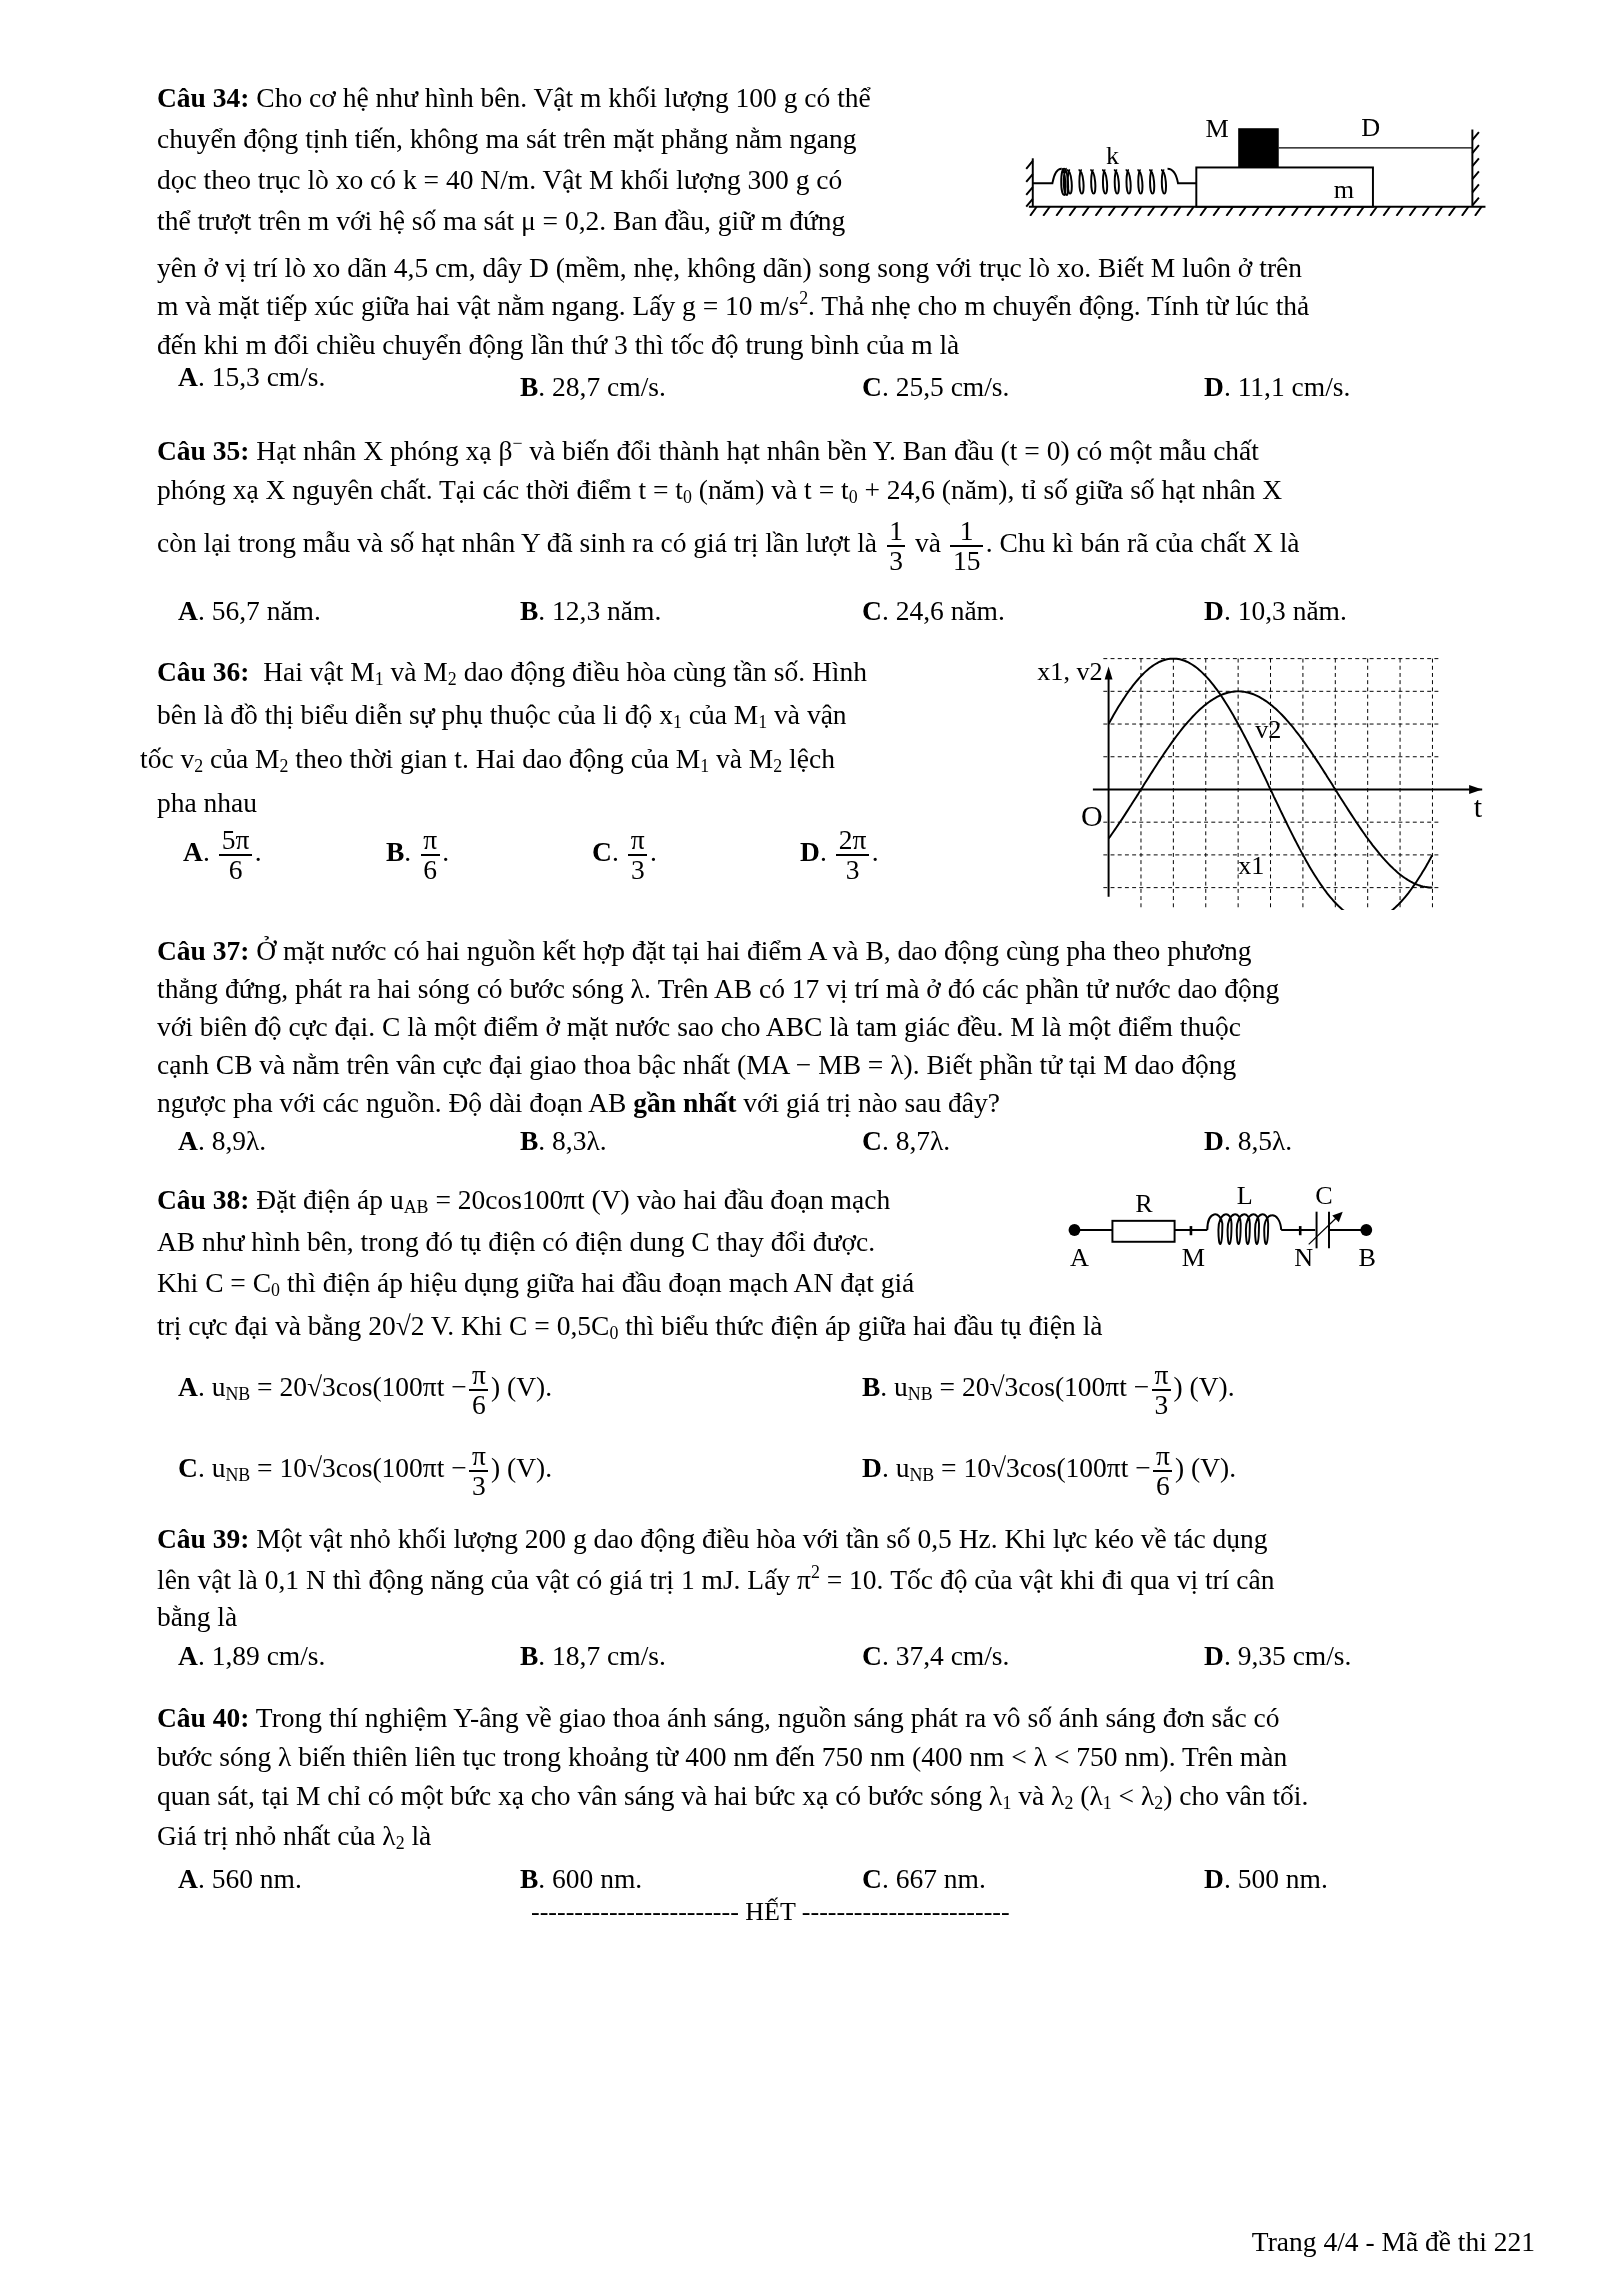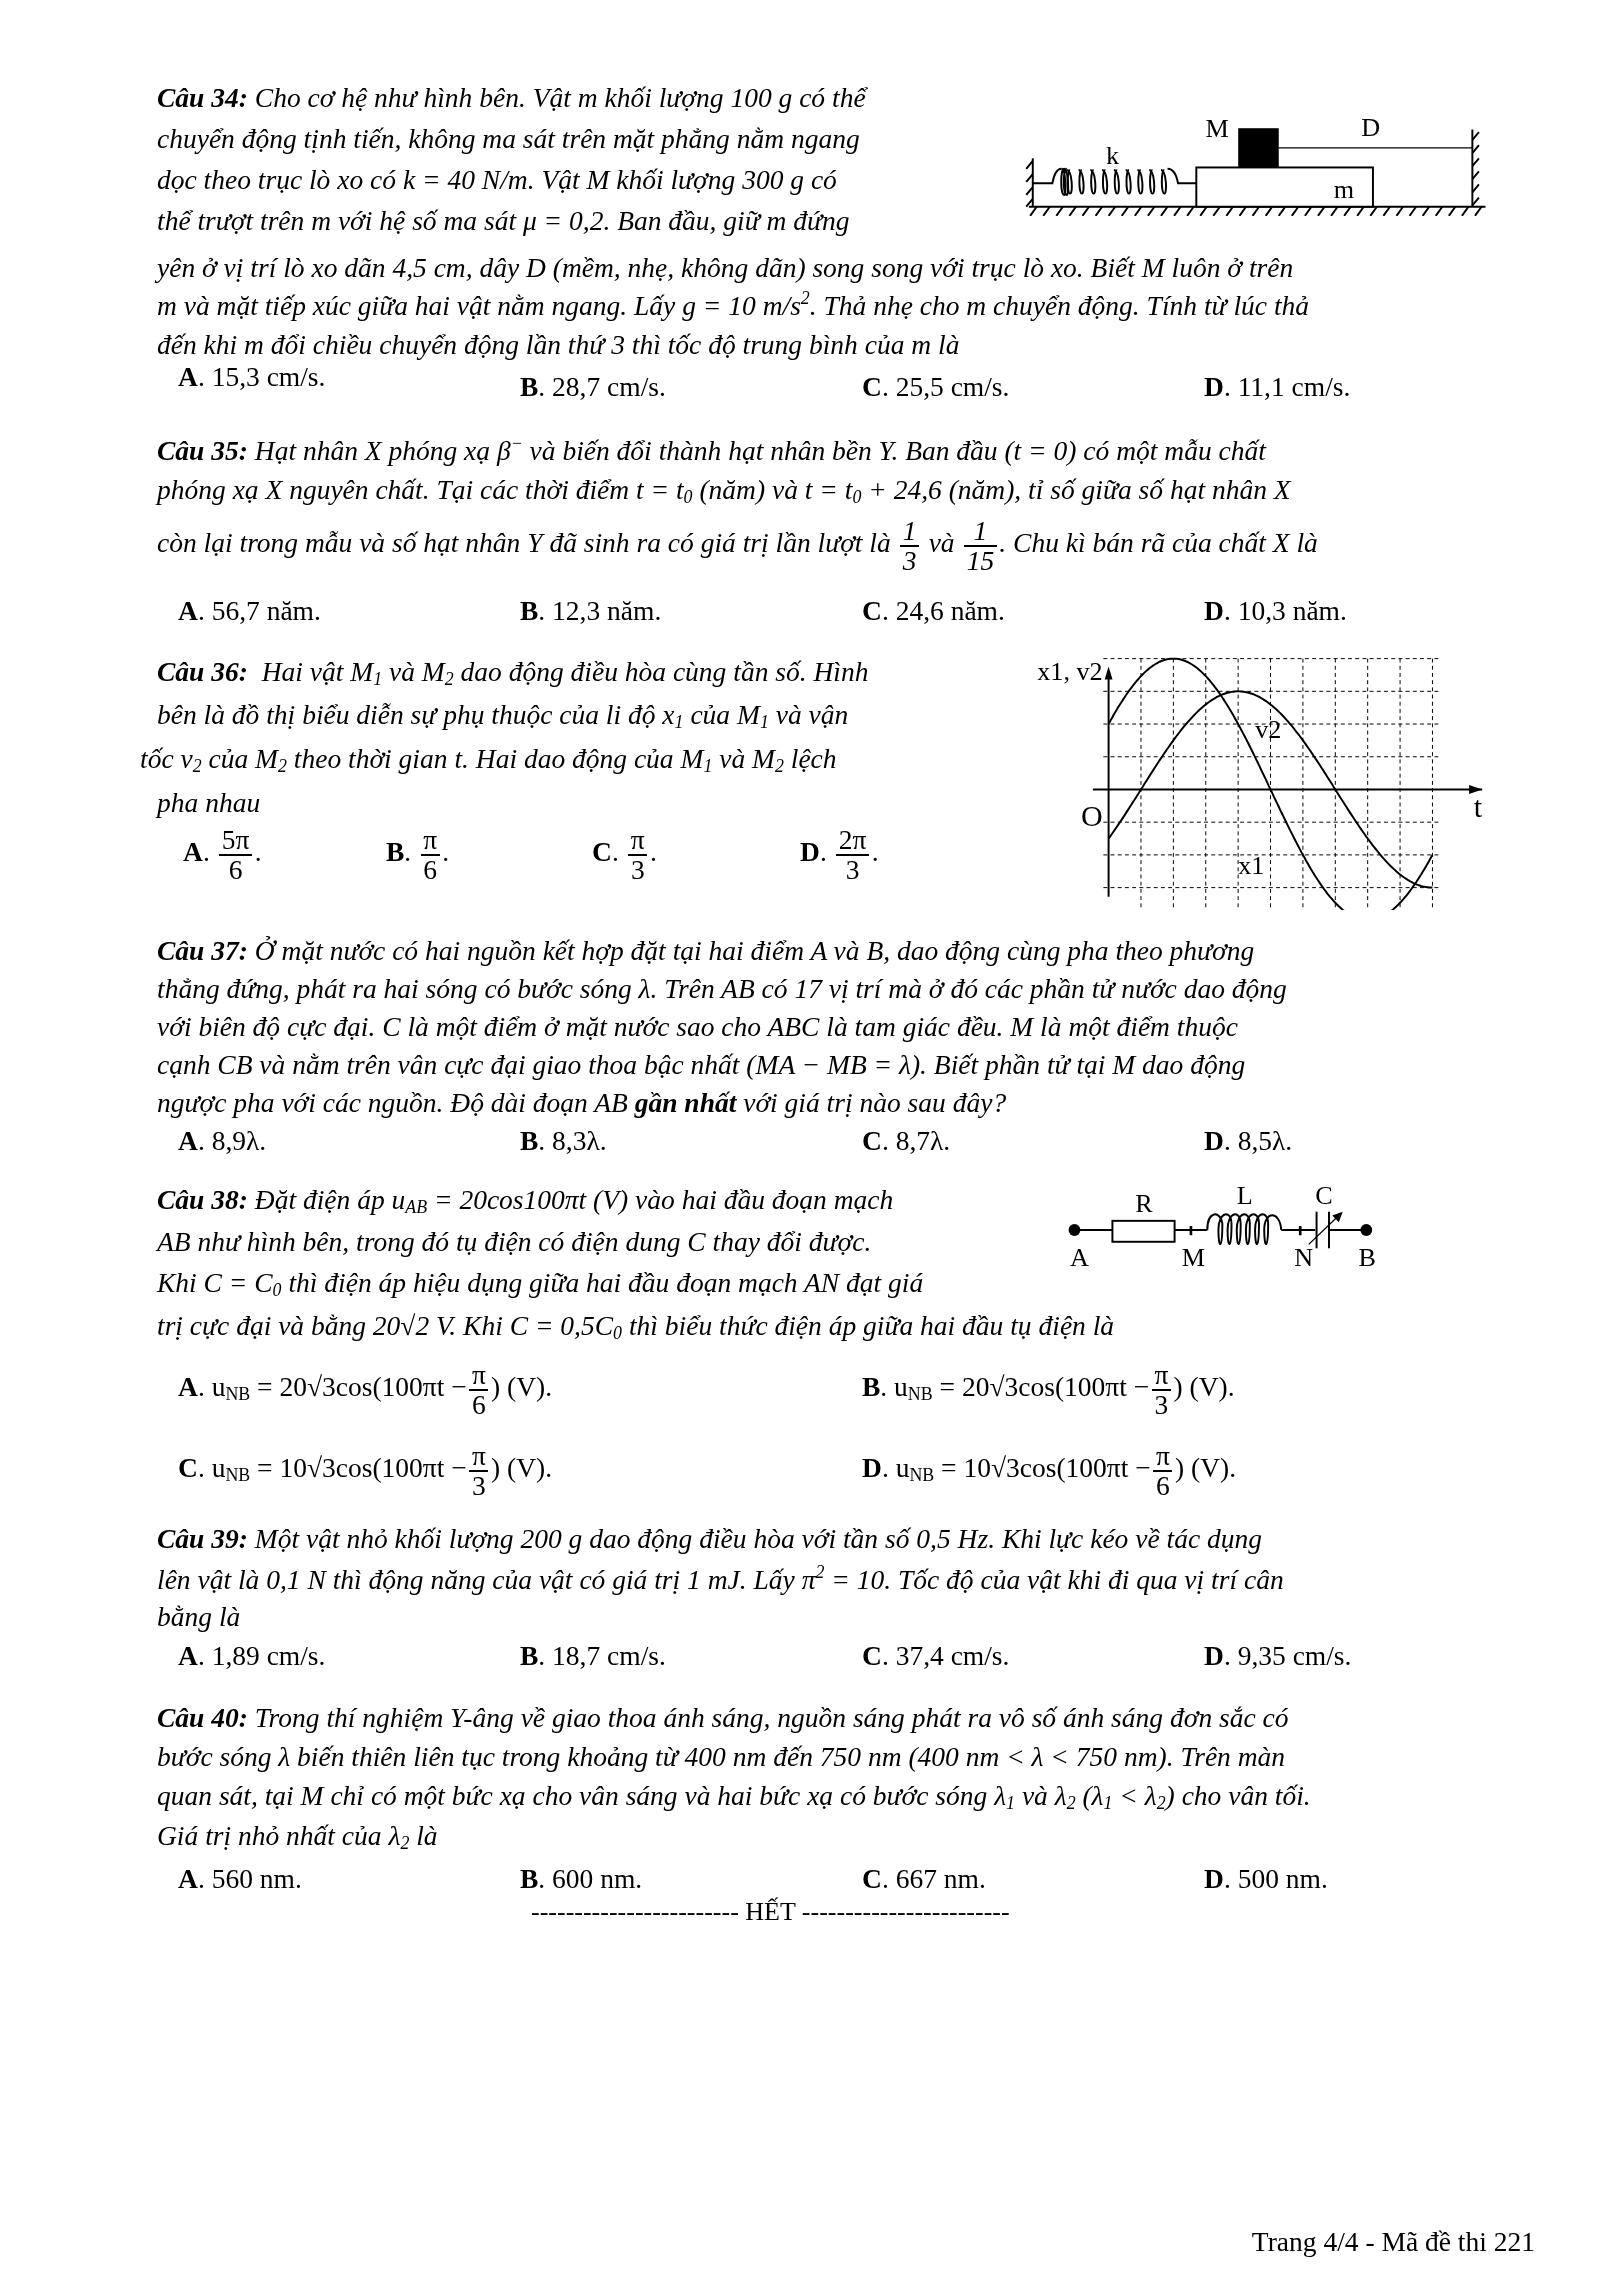--- a/index.html
+++ b/index.html
@@ -1,18 +1,18 @@
 <!DOCTYPE html>
 <html style="font-size:10.5px"><head>
 <meta charset="utf-8">
 <style>
   html, body { margin:0; padding:0; background:#ffffff; }
   body { width:1623px; height:2295px; position:relative; overflow:hidden;
          font-family:"Liberation Serif","DejaVu Serif",serif; color:#000; font-size:27.5px; line-height:1.0; }
-  .line { position:absolute; white-space:nowrap;font-style:italic; }
+  .line { position:absolute; white-space:nowrap; }
   .b { font-weight:bold; }
   sub { font-size:0.65em; vertical-align:-0.25em; }
   sup { font-size:0.65em; vertical-align:0.6em; }
   .opt { position:absolute; white-space:nowrap; }
   .frac { display:inline-block; vertical-align:middle; text-align:center; margin:0 2.6px; }
   .frac .n { display:block; padding:0 2.6px; }
   .frac .d { display:block; border-top:2px solid #000; padding:0 2.6px; }
   .footer { position:absolute; right:88px; top:2228px; font-size:27.5px; }
   .het { position:absolute; left:531px; top:1899px; font-size:26px; white-space:nowrap; }
   svg text { font-family:"Liberation Serif","DejaVu Serif",serif; }

